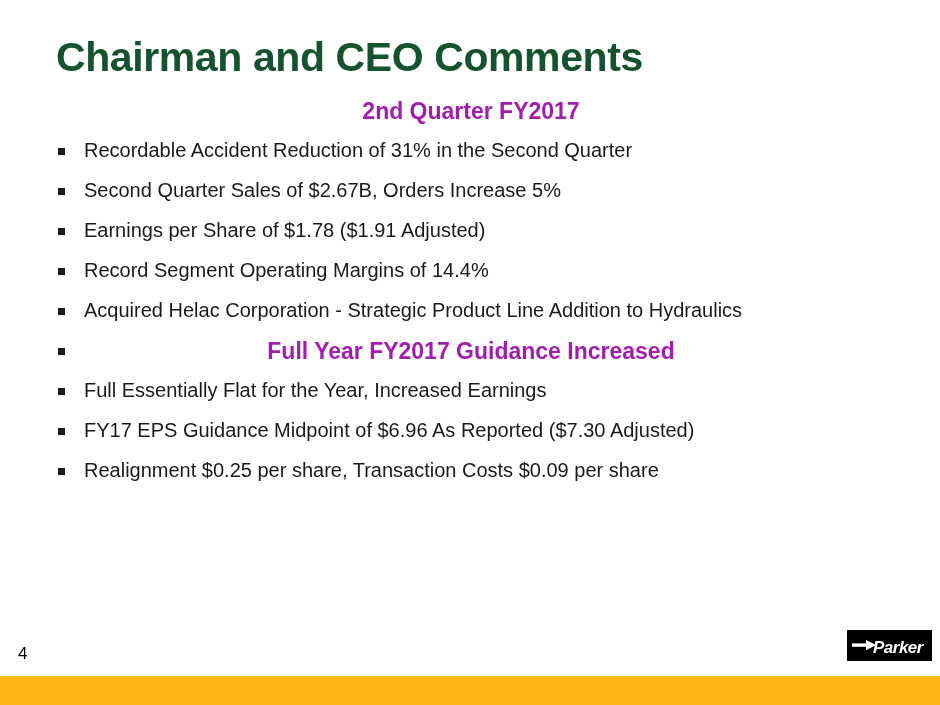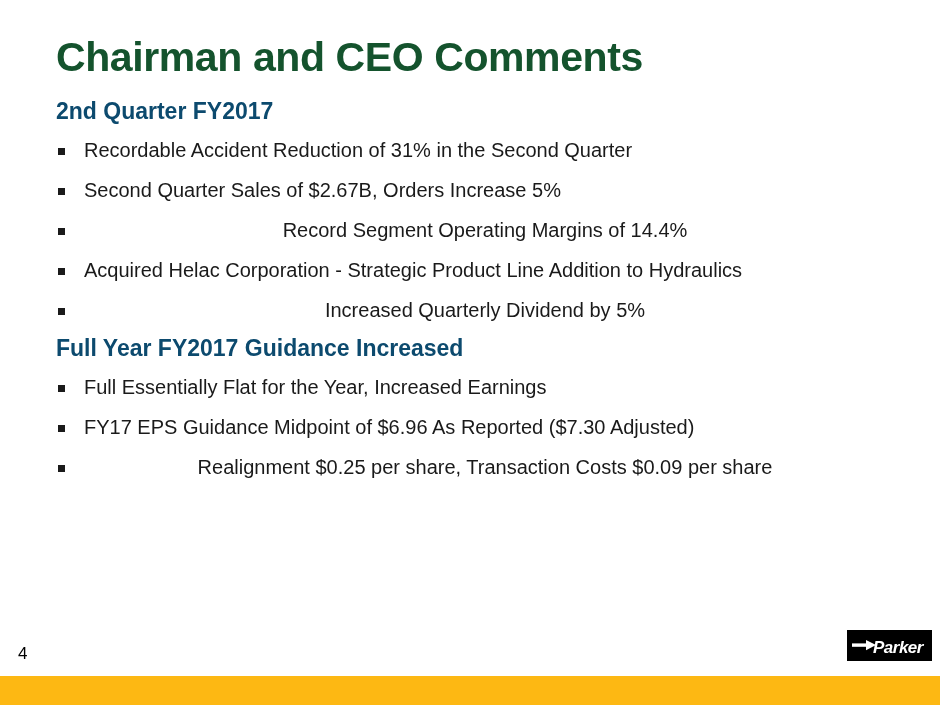--- a/index.html
+++ b/index.html
@@ -40,42 +40,43 @@
   }
 
   .section {
     margin-bottom: 17px;
   }
   .section:last-child { margin-bottom: 16px; }
 
   .section-heading {
     font-size: 23px;
     font-weight: bold;
-    color: #0c4a6e;
+    color: #a21caf;
     line-height: 1.0;
     margin-bottom: 17px;
     white-space: nowrap;
+    text-align: center;
   }
 
   .bullet-list {
     list-style: none;
     margin: 0;
     padding: 0;
   }
 
   .bullet-item {
     position: relative;
     padding-left: 28px;
     font-size: 20px;
     color: #1a1a1a;
     line-height: 1.0;
     margin-bottom: 20px;
     white-space: nowrap;
   }
-  .bullet-item:last-child { margin-bottom: 0; text-align: center; }
+  .bullet-item:last-child { margin-bottom: 0; }
 
   .bullet-marker {
     position: absolute;
     left: 2px;
     top: 8px;
     width: 7px;
     height: 7px;
     background: #1a1a1a;
     display: block;
   }
@@ -125,40 +126,40 @@
         <li class="bullet-item">
           <span class="bullet-marker"></span>
           <span>Recordable Accident Reduction of 31% in the Second Quarter</span>
         </li>
         <li class="bullet-item">
           <span class="bullet-marker"></span>
           <span>Second Quarter Sales of $2.67B, Orders Increase 5%</span>
         </li>
         <li class="bullet-item">
           <span class="bullet-marker"></span>
+          <span>Earnings per Share of $1.78 ($1.91 Adjusted)</span>
         </li>
         <li class="bullet-item">
           <span class="bullet-marker"></span>
           <span>Record Segment Operating Margins of 14.4%</span>
         </li>
       </ul>
     </div>
 
     <div class="section">
       <ul class="bullet-list">
         <li class="bullet-item">
           <span class="bullet-marker"></span>
         </li>
         <li class="bullet-item">
           <span class="bullet-marker"></span>
           <span>Acquired Helac Corporation - Strategic Product Line Addition to Hydraulics</span>
         </li>
         <li class="bullet-item">
           <span class="bullet-marker"></span>
-          <span>Increased Quarterly Dividend by 5%</span>
         </li>
       </ul>
     </div>
 
     <div class="section">
       <div class="section-heading">Full Year FY2017 Guidance Increased</div>
       <ul class="bullet-list">
         <li class="bullet-item">
           <span class="bullet-marker"></span>
           <span>Full Essentially Flat for the Year, Increased Earnings</span>

